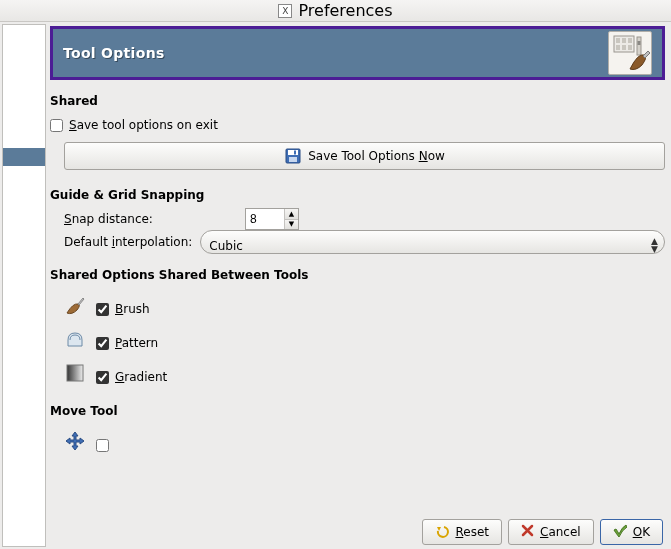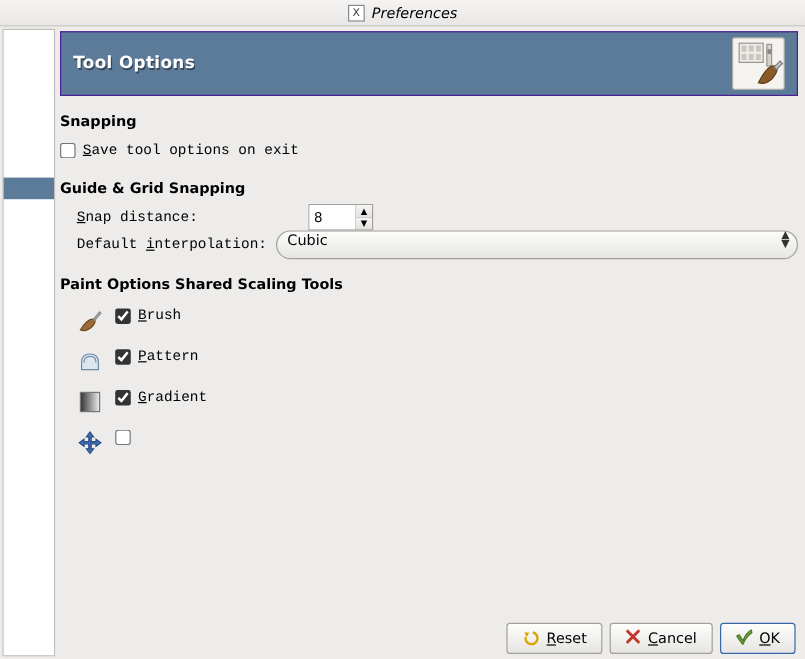--- a/index.html
+++ b/index.html
@@ -1,51 +1,51 @@
 <!DOCTYPE html>
 <html><head>
 <meta charset="utf-8">
 <style>
   * { box-sizing: border-box; margin: 0; padding: 0; }
   body { font-family: "DejaVu Sans", "Liberation Sans", Arial, sans-serif; font-size: 12px; color: #000; background: #edeceb; width: 671px; height: 549px; overflow: hidden; }
   .titlebar { height: 22px; background: linear-gradient(#f5f4f3,#e8e7e5); border-bottom: 1px solid #c9c7c4; display:flex; align-items:center; justify-content:center; gap:6px;}
   .titlebar .app-ico { width:14px; height:14px; border:1px solid #888; background:#fff; display:flex; align-items:center;justify-content:center; font-size:9px; color:#444;}
-  .titlebar .title { font-size:12px;font-style:italic; }
+  .titlebar .title { font-size:16px; }
   .body { display:flex; height: calc(549px - 22px); }
   .sidebar { width:44px; background:#fff; border:1px solid #c0bfbc; margin:2px 2px 2px 2px; position:relative;}
   .sidebar .sel { position:absolute; bottom:380px; left:0; right:0; height:18px; background:#5b7b99; }
   .main { flex:1; display:flex; flex-direction:column; padding:4px 6px 4px 2px;}
-  .header-panel { background:#5b7b99; border:1px solid #4c1d95; height:54px; display:flex; align-items:center; justify-content:space-between; padding:0 10px;}
+  .header-panel { background:#5b7b99; border:3px solid #4c1d95; height:54px; display:flex; align-items:center; justify-content:space-between; padding:0 10px;}
   .header-title { color:#fff; font-weight:bold; font-size:14px; text-shadow:1px 1px 0 rgba(0,0,0,.4); letter-spacing:.3px;}
   .header-icon { width:44px; height:44px; background:#f5f3ef; border:1px solid #b0aea9; border-radius:2px; position:relative; display:flex; align-items:center; justify-content:center;}
   .header-icon svg { position:absolute; }
   .section-title { font-weight:bold; margin:14px 0 6px 0; font-size:12px;}
   .section-title.first { margin-top:14px; }
   .indent { margin-left:14px; }
   .row { display:flex; align-items:center; gap:6px; margin:4px 0;}
   input[type=checkbox] { width:13px; height:13px; accent-color:#333; }
   .btn { display:flex; align-items:center; justify-content:center; gap:6px; height:28px; background:linear-gradient(#fdfdfc,#e6e5e2); border:1px solid #a3a19d; border-radius:3px; font-size:12px; cursor:pointer;}
   .btn-wide { width:100%; padding:0 8px;}
   .btn-wide .ico-box { width:18px; height:18px; display:flex; align-items:center; justify-content:center;}
   .btn-row { margin:6px 0 4px 14px;}
   .field-row { display:flex; align-items:center; gap:35px; margin-left:14px;}
   .spinbox { display:flex; align-items:stretch; width:54px; height:22px; border:1px solid #a3a19d; background:#fff;}
   .spinbox input { border:none; width:38px; padding:0 4px; font-size:12px; outline:none;}
   .spinbox .arrows { width:16px; display:flex; flex-direction:column; border-left:1px solid #c4c2bf;}
   .spinbox .arrows div { flex:1; display:flex; align-items:center; justify-content:center; font-size:7px; background:linear-gradient(#f6f5f3,#e2e1de); cursor:pointer;}
   .spinbox .arrows div:first-child { border-bottom:1px solid #c4c2bf;}
-  .combo { flex:1; height:24px; border:1px solid #a3a19d; border-radius:12px; background:linear-gradient(#fdfdfc,#e6e5e2); display:flex; align-items:flex-start; justify-content:space-between; padding:0 6px 0 8px; cursor:pointer;}
+  .combo { flex:1; height:24px; border:1px solid #a3a19d; border-radius:12px; background:linear-gradient(#fdfdfc,#e6e5e2); display:flex; align-items:flex-end; justify-content:space-between; padding:0 6px 0 8px; cursor:pointer;}
   .combo .arr { font-size:9px; line-height:7px; display:flex; flex-direction:column; gap:1px; color:#333;}
   .tool-ico { width:22px; height:22px; display:flex; align-items:center; justify-content:center;}
-  .paint-row { display:flex; align-items:flex-start; gap:10px; margin:6px 0 6px 14px;}
+  .paint-row { display:flex; align-items:flex-end; gap:10px; margin:6px 0 6px 14px;}
   .paint-row .chk { display:flex; align-items:center; gap:6px;}
   .footer { margin-top:auto; display:flex; justify-content:flex-end; gap:6px; padding:8px 2px 0 0;}
   .footer .btn { height:26px; padding:0 12px;}
   u.mn { text-decoration: underline; }
-  label { cursor:default;font-family:Liberation Mono, monospace; }
+  label { cursor:default; }
 </style>
 </head>
 <body>
 
 <div class="titlebar">
   <span class="app-ico">X</span>
   <span class="title">Preferences</span>
 </div>
 
 <div class="body">
@@ -66,24 +66,37 @@
             <rect x="14" y="14" width="4" height="5" fill="#c9c6bf"></rect>
             <rect x="20" y="14" width="4" height="5" fill="#c9c6bf"></rect>
           <rect x="29" y="6" width="4" height="18" fill="#d5d2cb" stroke="#9a968f"></rect>
           <rect x="29.5" y="10" width="3" height="4" fill="#8a8884"></rect>
           <path d="M22 38 Q30 22 36 24 Q40 26 34 34 Q28 40 22 38 Z" fill="#8a5a2a" stroke="#5d3c1c"></path>
           <path d="M35 25 L40 20 L42 22 L37 27 Z" fill="#c0c0c0" stroke="#7a7a7a"></path>
         </svg>
       </span>
     </div>
 
-    <div class="section-title first">Snapping</div>
+    <div class="section-title first">Shared</div>
     <div class="row indent">
       <input type="checkbox" style="">
       <label><u class="mn">S</u><span>ave tool options on exit</span></label>
+    </div>
+    <div class="btn-row">
+      <div class="btn btn-wide">
+        <span class="ico-box">
+          <svg width="16" height="16" viewBox="0 0 16 16">
+              <rect x="1" y="1" width="14" height="14" rx="1" fill="#3f6eb5" stroke="#2a4d84"></rect>
+              <rect x="3" y="2" width="10" height="5" fill="#fff"></rect>
+              <rect x="4" y="9" width="8" height="5" fill="#c7d7ef"></rect>
+              <rect x="9" y="2.5" width="2" height="4" fill="#3f6eb5"></rect>
+            </svg>
+        </span>
+        <span>Save Tool Options <u class="mn">N</u>ow</span>
+      </div>
     </div>
 
     <div class="section-title">Guide &amp; Grid Snapping</div>
     <div class="field-row">
       <label><u class="mn">S</u>nap distance:</label>
       <div style="width:22px"></div>
       <div class="spinbox">
         <input type="text" value="8" style="">
         <div class="arrows">
           <div>▲</div>
@@ -96,21 +109,21 @@
       <label>Default <u class="mn">i</u>nterpolation:</label>
       <div class="combo">
         <span>Cubic</span>
         <span class="arr">
             <span>▲</span>
             <span>▼</span>
           </span>
       </div>
     </div>
 
-    <div class="section-title">Paint Options Shared Scaling Tools</div>
+    <div class="section-title">Shared Options Shared Between Tools</div>
     <div class="paint-row">
       <span class="tool-ico">
         <svg width="22" height="22" viewBox="0 0 22 22">
             <path d="M3 19 Q9 9 14 10 Q17 11 13 16 Q8 21 3 19 Z" fill="#9d6b36" stroke="#6a4722"></path>
             <path d="M14 10 L19 4 L20 5 L15 11 Z" fill="#c9c9c9" stroke="#888"></path>
           </svg>
       </span>
       <span class="chk">
           <input type="checkbox" checked="" style="">
           <label><u class="mn">B</u>rush</label>
@@ -139,20 +152,21 @@
             </defs>
             <rect x="2" y="2" width="16" height="16" fill="url(#g1)" stroke="#777"></rect>
           </svg>
       </span>
       <span class="chk">
           <input type="checkbox" checked="" style="">
           <label><u class="mn">G</u>radient</label>
         </span>
     </div>
 
+    <div class="section-title">Move Tool</div>
     <div class="paint-row">
       <span class="tool-ico">
         <svg width="20" height="20" viewBox="0 0 20 20">
             <path d="M10 1 L13 5 L11 5 L11 9 L15 9 L15 7 L19 10 L15 13 L15 11 L11 11 L11 15 L13 15 L10 19 L7 15 L9 15 L9 11 L5 11 L5 13 L1 10 L5 7 L5 9 L9 9 L9 5 L7 5 Z" fill="#3f6eb5" stroke="#2a4d84"></path>
           </svg>
       </span>
       <span class="chk">
           <input type="checkbox" style="">
         </span>
     </div>

